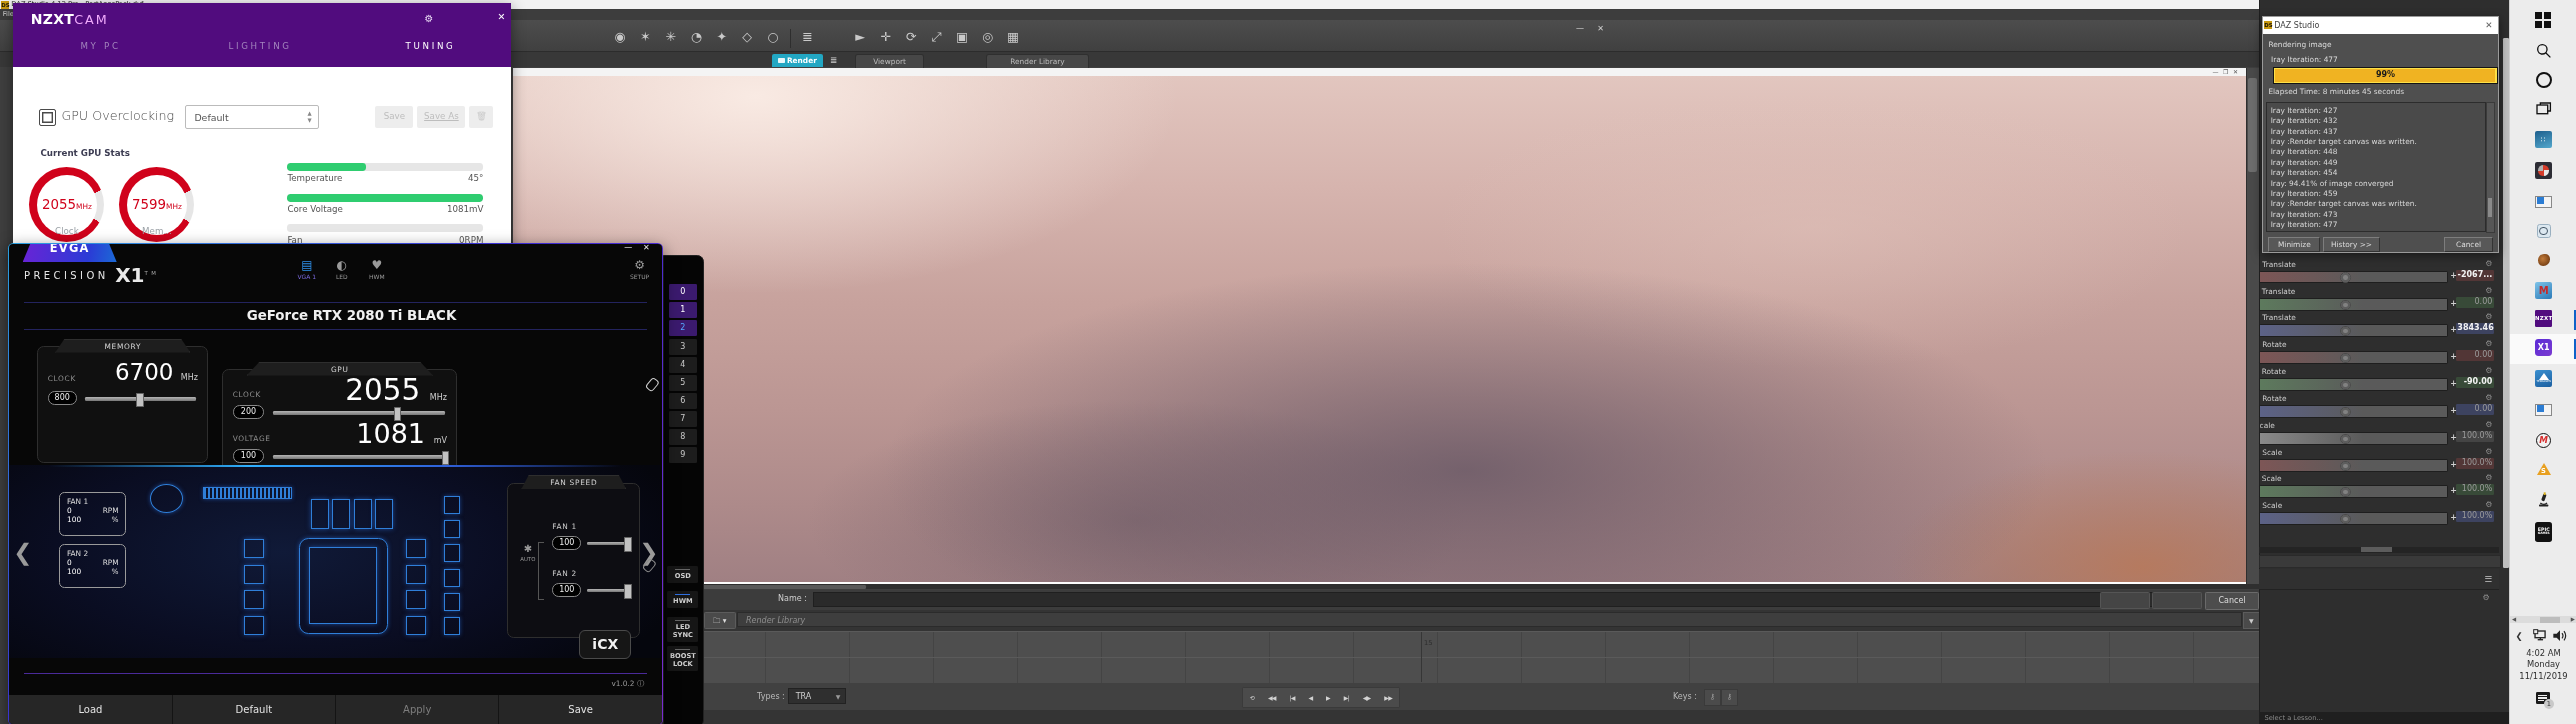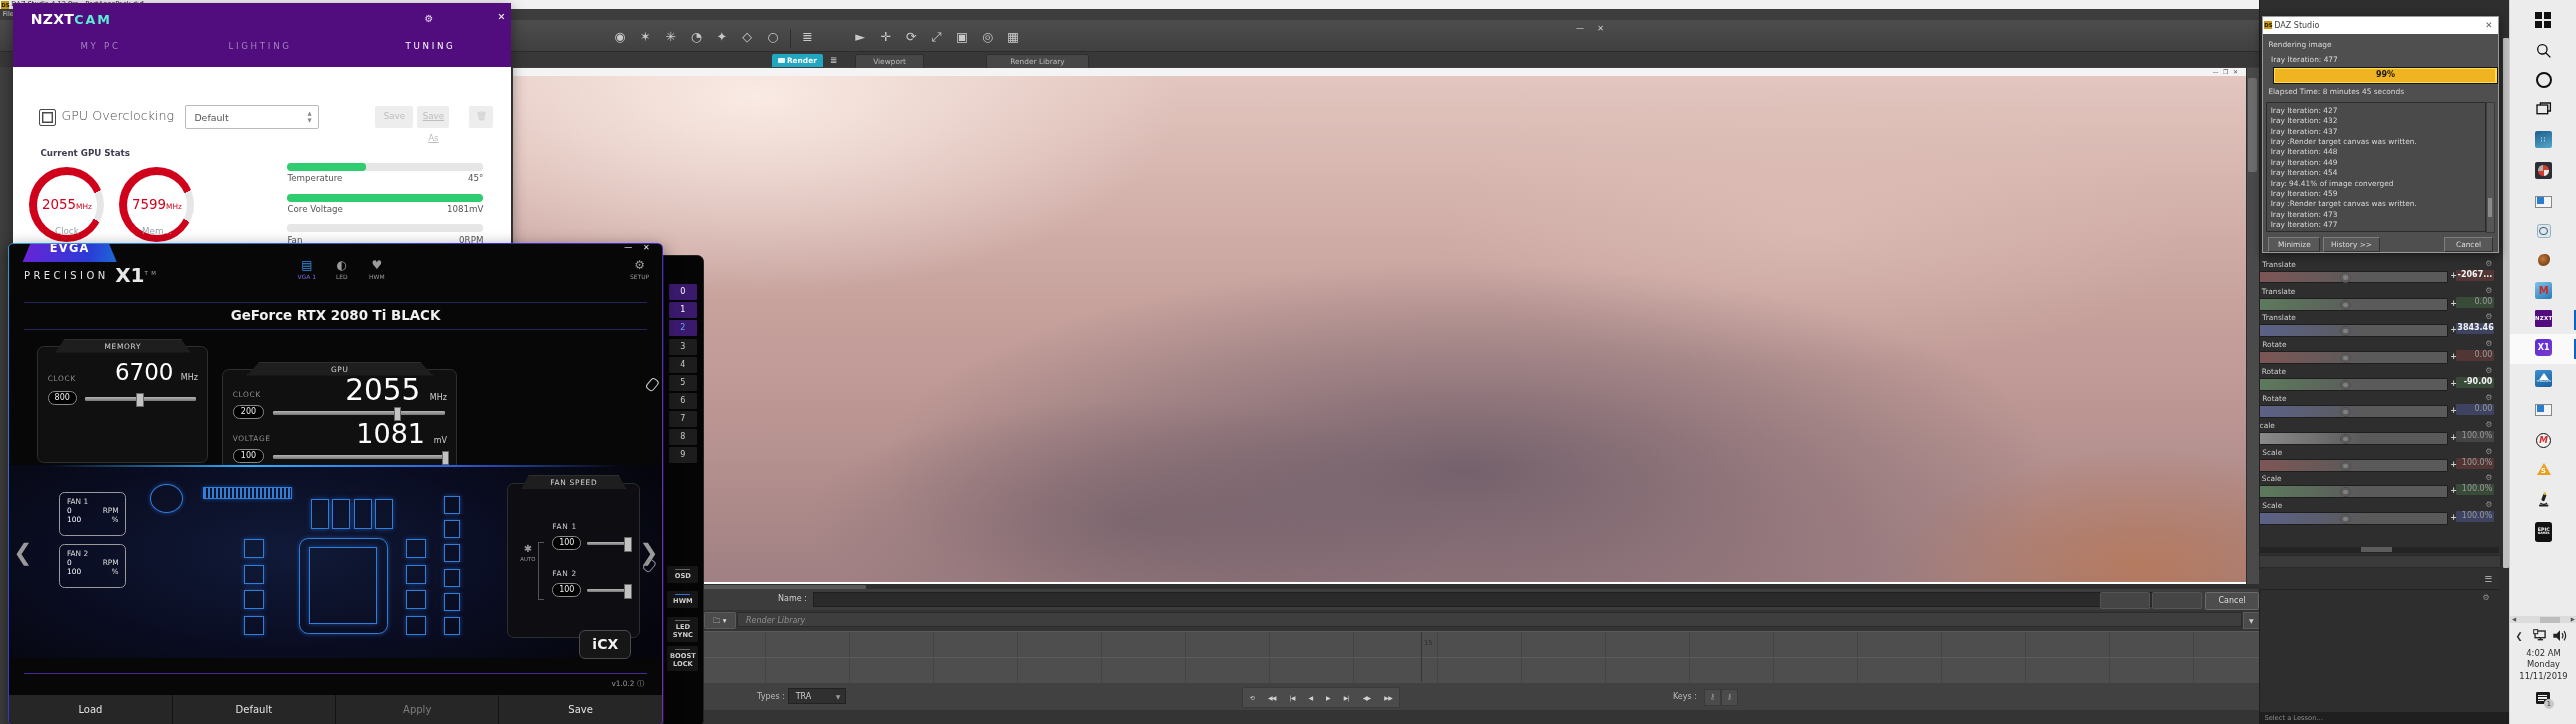--- a/index.html
+++ b/index.html
@@ -108,21 +108,21 @@
         color:#d8d8d8;font-size:7.4px;line-height:10.4px;padding:2.7px 4px;box-sizing:border-box;overflow:hidden;}
   .rlog-scroll{position:absolute;right:3.4px;top:85px;width:6.7px;height:129px;background:#565656;border:0.7px solid #3a3a3a;}
   .rlog-thumb{position:absolute;left:0.7px;bottom:14.8px;width:4px;height:19px;background:#8a8a8a;}
   .rbtn{position:absolute;top:220px;height:13.4px;background:#585858;border:0.7px solid #7d7d7d;border-bottom-color:#333;border-right-color:#333;
         color:#ddd;font-size:7.4px;text-align:center;line-height:13.4px;}
 
   
   .nz{left:13.4px;top:3.4px;width:498px;height:260px;background:#fff;box-shadow:0 4px 13.4px rgba(0,0,0,.45);}
   .nz-head{position:absolute;left:0;top:0;width:100%;height:64px;background:#510c7e;}
   .nz-logo{position:absolute;left:17.4px;top:8px;color:#fff;font-size:14px;font-weight:bold;letter-spacing:0.3px;}
-  .nz-logo .cam{font-weight:bold;color:#5eead4;letter-spacing:2px;font-size:12.7px;}
+  .nz-logo .cam{font-weight:normal;color:#f0abfc;letter-spacing:2px;font-size:12.7px;}
   .nz-gear{position:absolute;left:411px;top:9.4px;color:#e6d6f2;font-size:10px;}
   .nz-x{position:absolute;left:484px;top:8px;color:#fff;font-size:9.4px;}
   .nz-tab{position:absolute;top:38px;font-size:8.7px;letter-spacing:2.7px;color:#a385bd;}
   .nz-tab.active{color:#fff;}
   .nz-seg{position:absolute;left:17.4px;top:72px;width:463px;height:19px;border:0.7px solid #c9c9c9;border-radius:2.7px;display:flex;}
   .nz-seg div{flex:1;text-align:center;line-height:19px;font-size:8.7px;color:#555;background:#fff;}
   .nz-seg .sel{background:#57525f;color:#fff;}
   .nz-ocrow{position:absolute;left:0;top:99px;width:100%;height:32px;}
   .chip-ico{position:absolute;left:25.5px;top:6.7px;width:14.8px;height:14.8px;border:1.3px solid #4a4a4a;border-radius:2px;
             box-shadow:inset 0 0 0 2px #fff,inset 0 0 0 3.4px #4a4a4a;}
@@ -163,21 +163,21 @@
               clip-path:polygon(12% 0,88% 0,100% 100%,0 100%);
               color:#fff;font-weight:bold;font-size:11.4px;letter-spacing:1.3px;text-align:center;line-height:27px;}
   .x1-logo{position:absolute;left:14.8px;top:19px;color:#e8e8e8;font-size:10px;letter-spacing:3.4px;}
   .x1-logo b{font-size:20px;letter-spacing:0;vertical-align:-2.7px;}
   .x1-logo sup{font-size:5.4px;color:#aaa;}
   .x1-hico{position:absolute;top:14.8px;width:31px;text-align:center;color:#9a9a9a;font-size:6px;}
   .x1-hico .g{font-size:12px;display:block;line-height:13.4px;}
   .x1-hico.on{color:#7b6ae0;}
   .x1-hico.on .g{color:#2f8fe8;}
   .x1-div{position:absolute;left:14.8px;right:14.8px;height:0.7px;background:#23235e;}
-  .x1-gputitle{position:absolute;left:0;top:64px;width:100%;text-align:center;color:#f0f0f0;font-size:13.4px;font-weight:bold;}
+  .x1-gputitle{position:absolute;left:0;top:64px;width:100%;text-align:center;color:#f0f0f0;font-size:13.4px;font-weight:bold;padding-left:16px;}
   .xpanel{position:absolute;background:#101010;border:0.7px solid #2e2e2e;border-radius:6.7px;}
   .xph{position:absolute;left:10%;right:10%;top:-8.7px;background:#1e1e1e;border:0.7px solid #2e2e2e;border-bottom:none;
        border-radius:4px 4px 0 0;text-align:center;color:#d6d6d6;font-size:7.4px;letter-spacing:0.7px;padding:2px 0;
        clip-path:polygon(0 100%,7% 0,93% 0,100% 100%);}
   .xlab{position:absolute;color:#8f8f8f;font-size:7.4px;letter-spacing:0.7px;}
   .xbig{position:absolute;color:#fff;text-align:right;}
   .xbig small{font-size:8px;color:#cfcfcf;}
   .xinput{position:absolute;border:0.7px solid #8a8a8a;border-radius:6.7px;background:#000;color:#eee;
           font-size:8px;text-align:center;line-height:12px;}
   .xslider{position:absolute;height:3.4px;background:linear-gradient(#b5b5b5,#777);border-radius:1.3px;}
@@ -425,21 +425,21 @@
       <div class="nz-tab" style="left:215px;">LIGHTING</div>
       <div class="nz-tab active" style="left:392px;">TUNING</div>
     </div>
     <div class="nz-ocrow">
       <div class="chip-ico"></div>
       <div class="nz-octitle">GPU Overclocking</div>
       <div class="nz-dd"><span>Default</span>
         <span class="nz-ddarrow">▲<br>▼</span>
       </div>
       <div class="nz-btn" style="left:362px;width:38px;">Save</div>
-      <div class="nz-btn" style="left:404px;width:32px;text-decoration:underline;">Save As</div>
+      <div class="nz-btn" style="left:404px;width:48px;text-decoration:underline;">Save As</div>
       <div class="nz-btn" style="left:456px;width:24px;color:#c9c9c9;">🗑</div>
     </div>
     <div class="nz-stats-title">Current GPU Stats</div>
     <div class="abs" style="left:16px;top:164px;">
       <div class="gauge"></div>
       <div class="gauge-val"><span>2055</span><small>MHz</small></div>
       <div class="gauge-lab">Clock</div>
     </div>
     <div class="abs" style="left:106px;top:164px;">
       <div class="gauge"></div>

